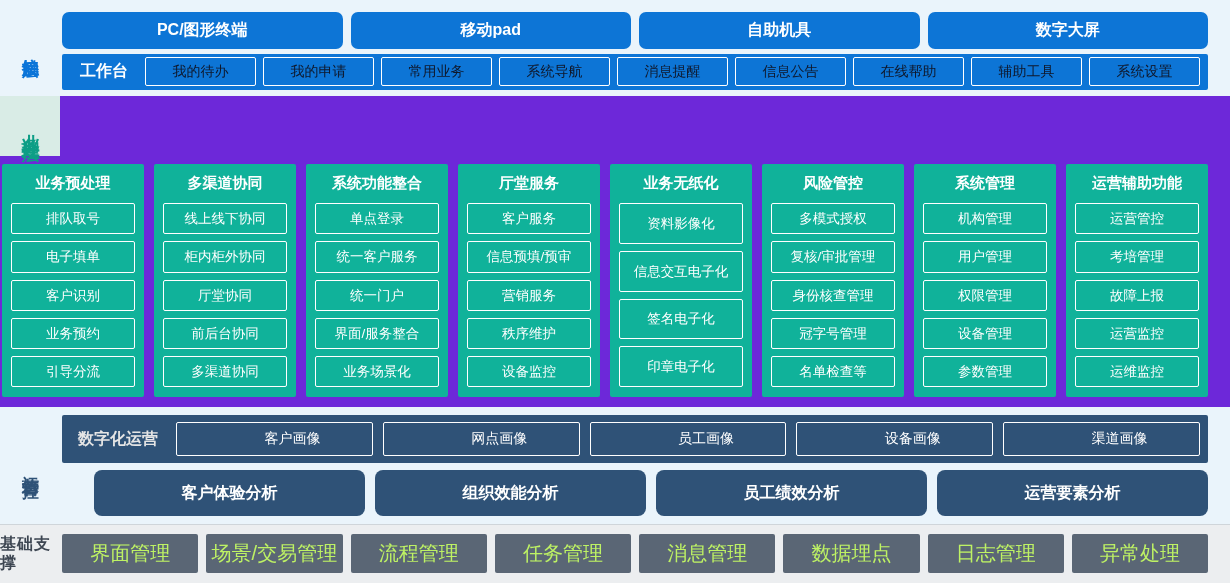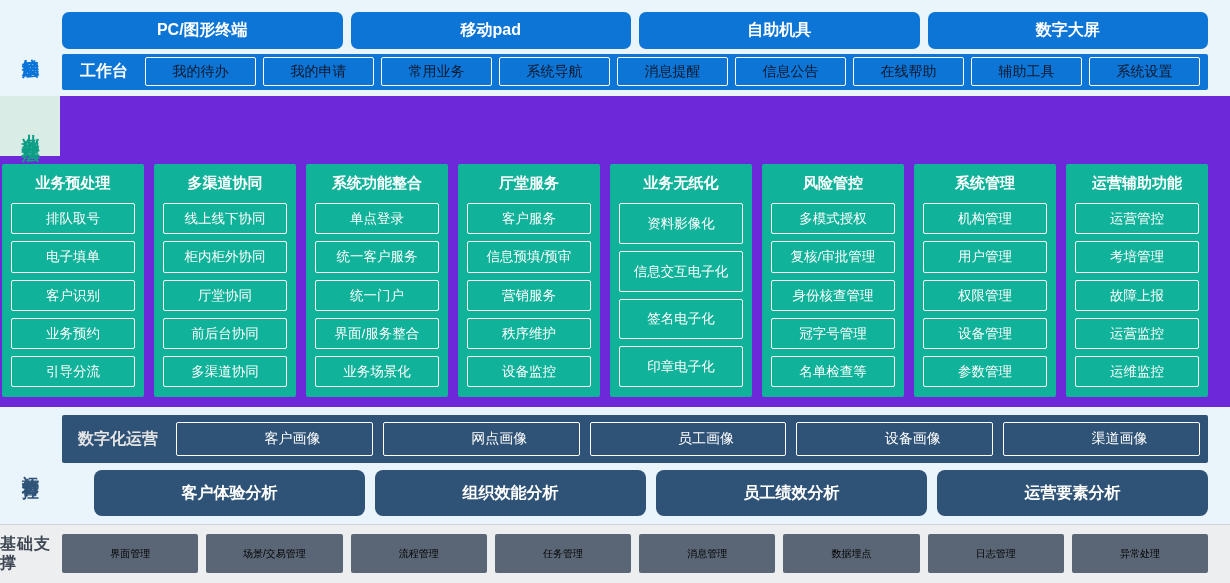--- a/index.html
+++ b/index.html
@@ -90,22 +90,22 @@
     display:flex;align-items:center;justify-content:center;
   }
 
   
   .l4{height:70px;background:#eceef0;border-top:1px solid #cfd5da;}
   .l4 .layer-label{color:#3d4652;background:#eceef0;writing-mode:horizontal-tb;
                    flex-direction:column;font-size:16px;letter-spacing:1px;}
   .l4 .layer-body{padding:9px 22px 10px 2px;}
   .base-row{display:flex;gap:8px;height:100%;}
   .base-box{
-    flex:1;background:#5a6675;border-radius:2px;color:#000000;
-    font-size:10px;
+    flex:1;background:#5a6675;border-radius:2px;color:#bef264;
+    font-size:20px;
     display:flex;align-items:center;justify-content:center;white-space:nowrap;
   }
 </style>
 </head>
 <body>
 
 <div class="page">
 
   <section class="layer l1">
     <div class="layer-label">接触层</div>

